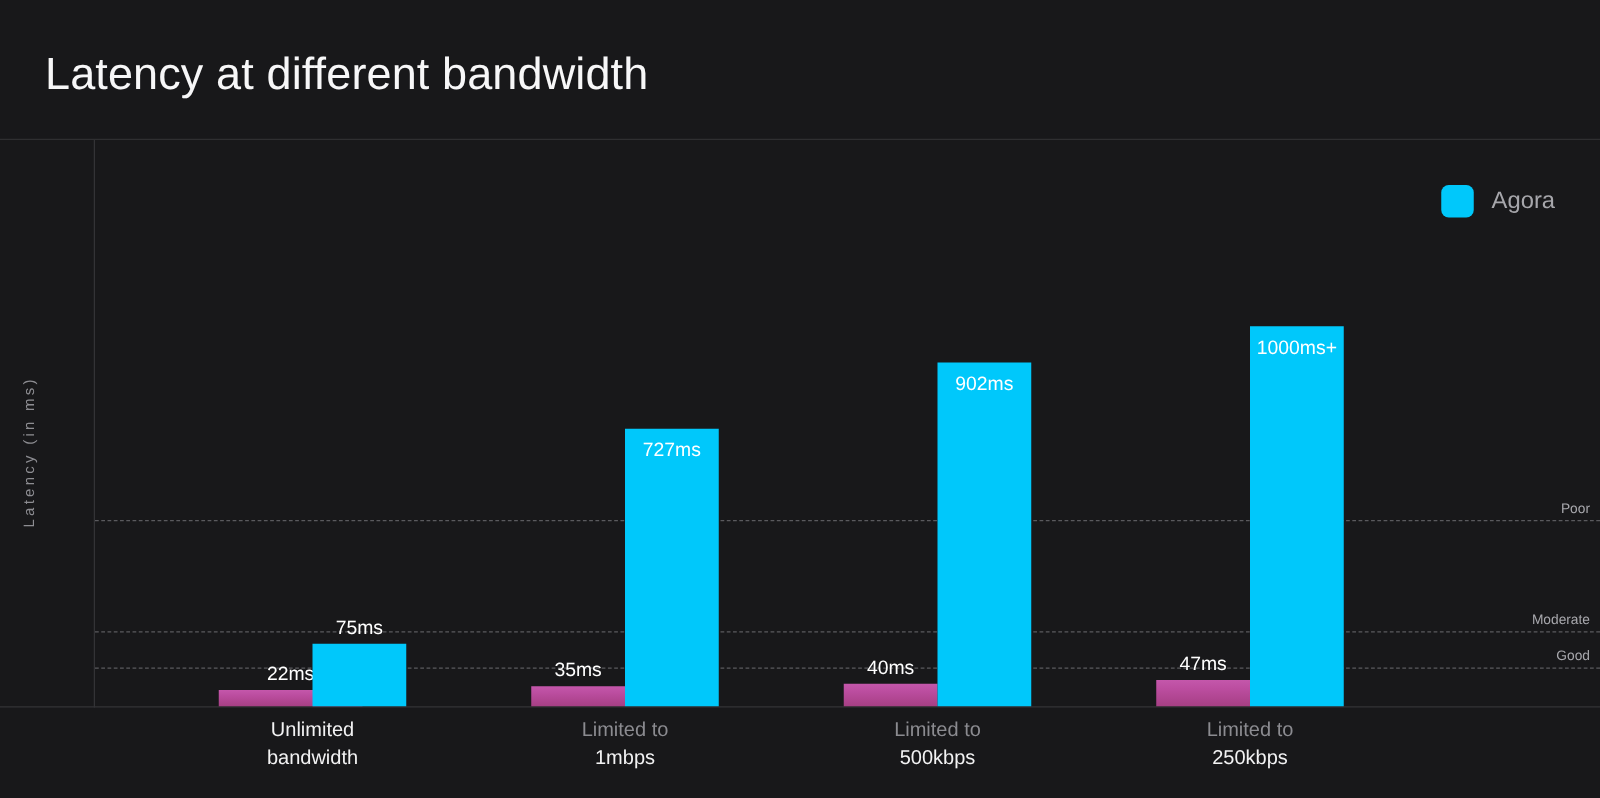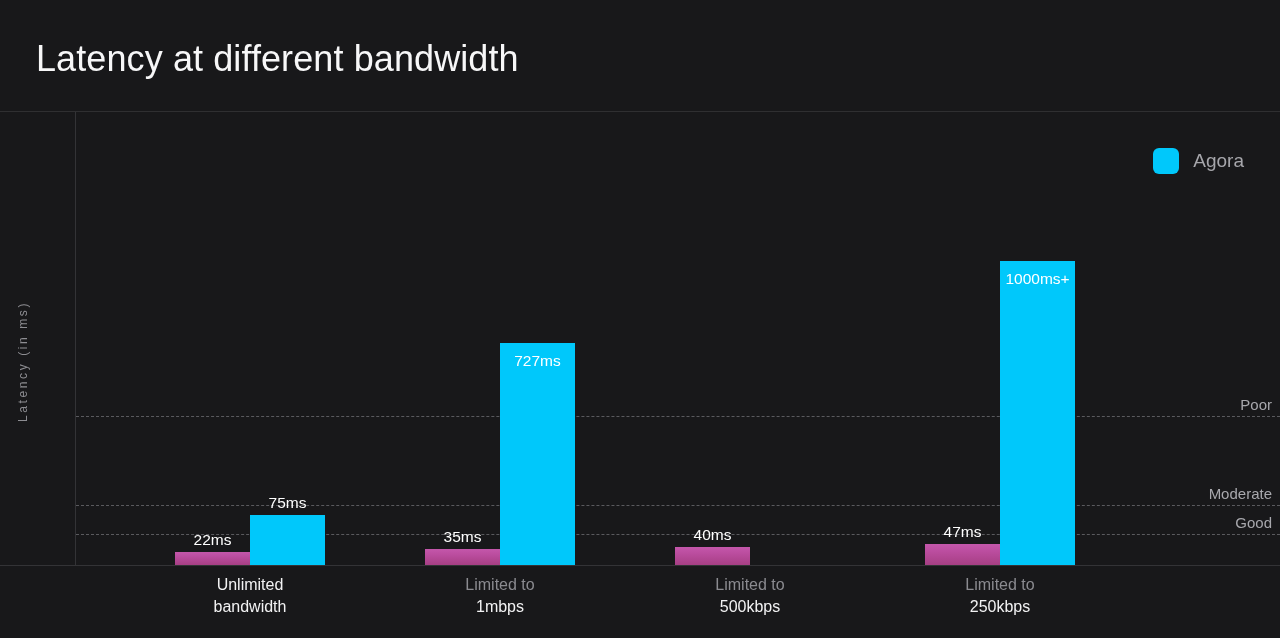--- a/index.html
+++ b/index.html
@@ -88,21 +88,21 @@
   .gridline {
     position: absolute;
     left: 76px;
     right: 0;
     height: 0;
     border-top: 1px dashed #5a5a5e;
   }
   .grid-label {
     position: absolute;
     right: 8px;
-    font-size: 15px;
+    font-size: 11px;
     color: #a8a8ad;
     white-space: nowrap;
     transform: translateY(-100%);
     padding-bottom: 3px;
   }
 
   
   .legend {
     position: absolute;
     right: 36px;
@@ -229,40 +229,43 @@
     <div class="legend">
       <div class="legend-row">
         <div class="legend-swatch sw-agora"></div>
         <div class="legend-label">Agora</div>
       </div>
     </div>
 
     <div class="bars-layer">
 
       <div class="bar-group" style="left:175px;">
-        <div class="bar bar-videosdk" style="height:13px;">
+        <div class="bar bar-videosdk" style="height:13px;padding-left:40px;">
           <span class="bar-value outside">22ms</span>
         </div>
         <div class="bar bar-agora" style="height:50px;">
           <span class="bar-value outside">75ms</span>
         </div>
       </div>
 
       <div class="bar-group" style="left:425px;">
         <div class="bar bar-videosdk" style="height:16px;text-decoration:underline;">
           <span class="bar-value outside">35ms</span>
         </div>
         <div class="bar bar-agora" style="height:222px;">
           <span class="bar-value inside">727ms</span>
         </div>
       </div>
 
       <div class="bar-group" style="left:675px;">
         <div class="bar bar-videosdk" style="height:18px;">
           <span class="bar-value outside">40ms</span>
+        </div>
+        <div class="bar bar-agora" style="height:275px;">
+          <span class="bar-value inside">902ms</span>
         </div>
       </div>
 
       <div class="bar-group" style="left:925px;">
         <div class="bar bar-videosdk" style="height:21px;">
           <span class="bar-value outside">47ms</span>
         </div>
         <div class="bar bar-agora" style="height:304px;">
           <span class="bar-value inside">1000ms+</span>
         </div>

